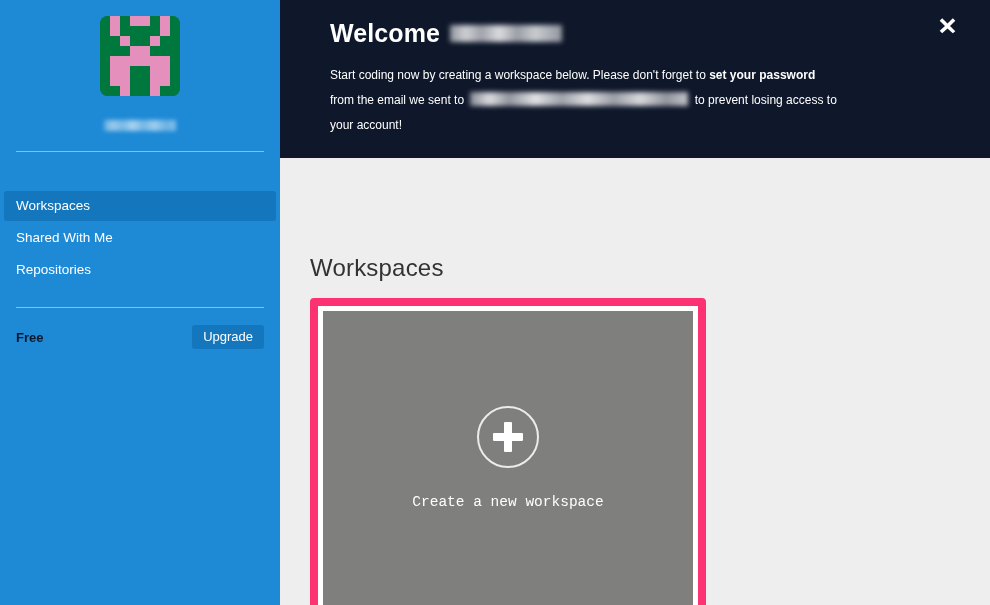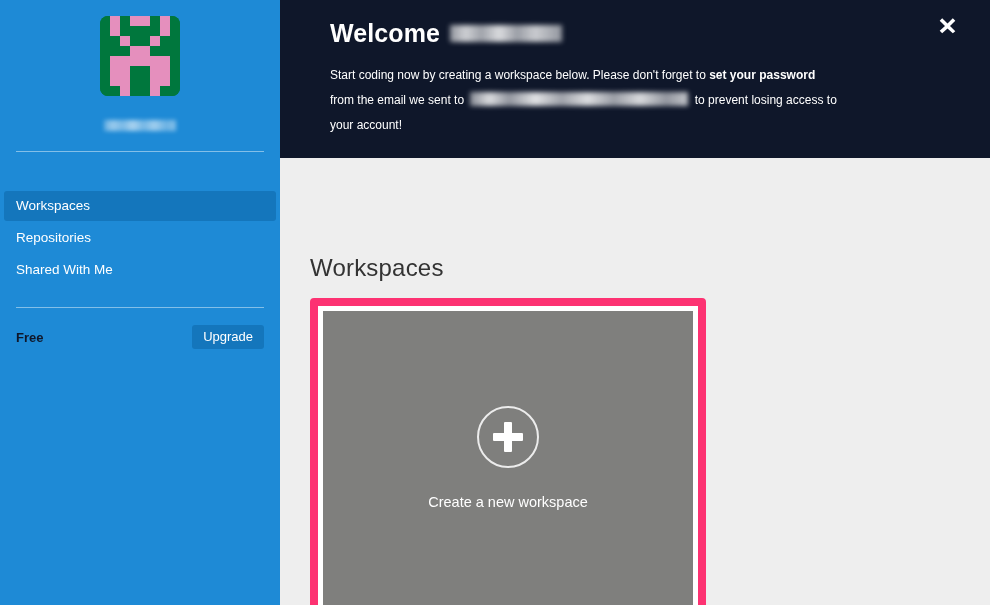--- a/index.html
+++ b/index.html
@@ -284,20 +284,21 @@
   .ws-card {
     width: 100%;
     height: 100%;
     background: #7f7f7d;
     display: flex;
     flex-direction: column;
     align-items: center;
     justify-content: center;
     cursor: pointer;
     user-select: none;
+    font-family: Liberation Mono, monospace;
   }
 
   .plus-circle {
     width: 62px;
     height: 62px;
     border: 2px solid rgba(255,255,255,.85);
     border-radius: 50%;
     position: relative;
   }
   .plus-circle::before,
@@ -398,22 +399,22 @@
           <i style="background: rgb(0, 119, 61);"></i>
           <i style="background: rgb(0, 119, 61);"></i>
         </div>
       <div class="username-redacted"></div>
     </div>
 
     <div class="sidebar-divider"></div>
 
     <nav class="nav">
       <a class="nav-item active">Workspaces</a>
+      <a class="nav-item">Shared With Me</a>
       <a class="nav-item">Repositories</a>
-      <a class="nav-item">Shared With Me</a>
     </nav>
 
     <div class="sub-divider"></div>
 
 
     <div class="plan-row">
       <span class="plan-name">Free</span>
       <button class="upgrade-btn">Upgrade</button>
     </div>
 

